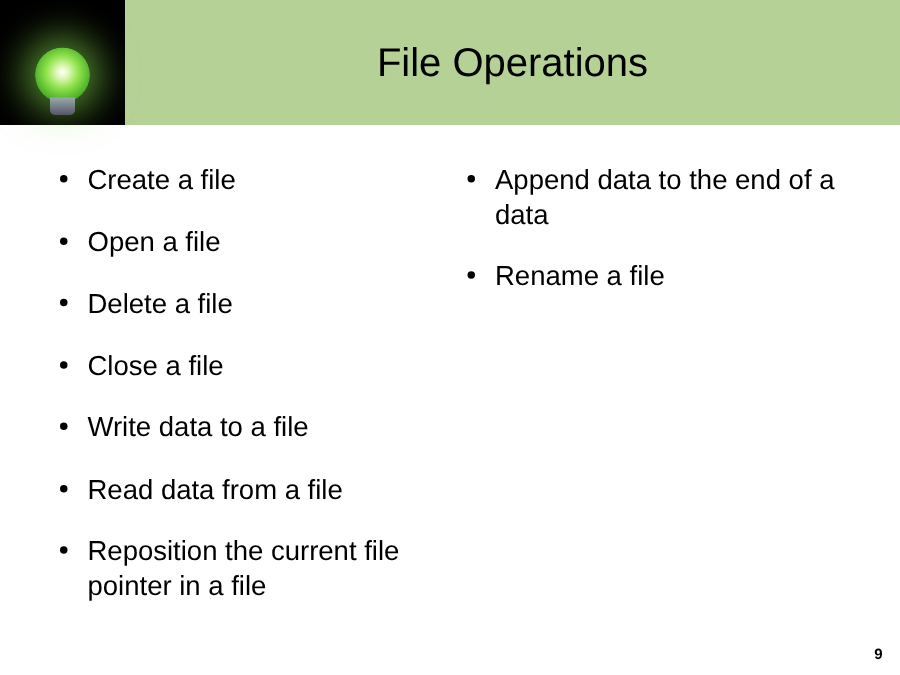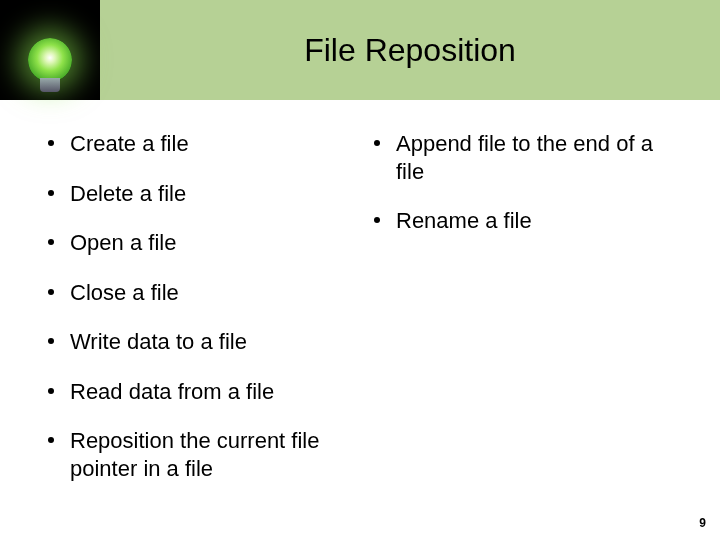--- a/index.html
+++ b/index.html
@@ -33,37 +33,37 @@
 </style>
 </head>
 <body>
 
 <div class="slide">
   <div class="header">
     <div class="bulb-box">
       <div class="bulb"></div>
       <div class="bulb-base"></div>
     </div>
-    <div class="title">File Reposition</div>
+    <div class="title">File Operations</div>
   </div>
 
   <div class="body">
     <div class="cols">
       <div class="col">
         <div class="item">
             <span class="dot"></span>
             <span class="txt">Create a file</span>
           </div>
         <div class="item">
             <span class="dot"></span>
-            <span class="txt">Delete a file</span>
+            <span class="txt">Open a file</span>
           </div>
         <div class="item">
             <span class="dot"></span>
-            <span class="txt">Open a file</span>
+            <span class="txt">Delete a file</span>
           </div>
         <div class="item">
             <span class="dot"></span>
             <span class="txt">Close a file</span>
           </div>
         <div class="item">
             <span class="dot"></span>
             <span class="txt">Write data to a file</span>
           </div>
         <div class="item">
@@ -71,21 +71,21 @@
             <span class="txt">Read data from a file</span>
           </div>
         <div class="item">
             <span class="dot"></span>
             <span class="txt">Reposition the current file pointer in a file</span>
           </div>
       </div>
       <div class="col">
         <div class="item">
             <span class="dot"></span>
-            <span class="txt">Append file to the end of a file</span>
+            <span class="txt">Append data to the end of a data</span>
           </div>
         <div class="item">
             <span class="dot"></span>
             <span class="txt">Rename a file</span>
           </div>
       </div>
     </div>
   </div>
 
   <div class="pagenum">9</div>

